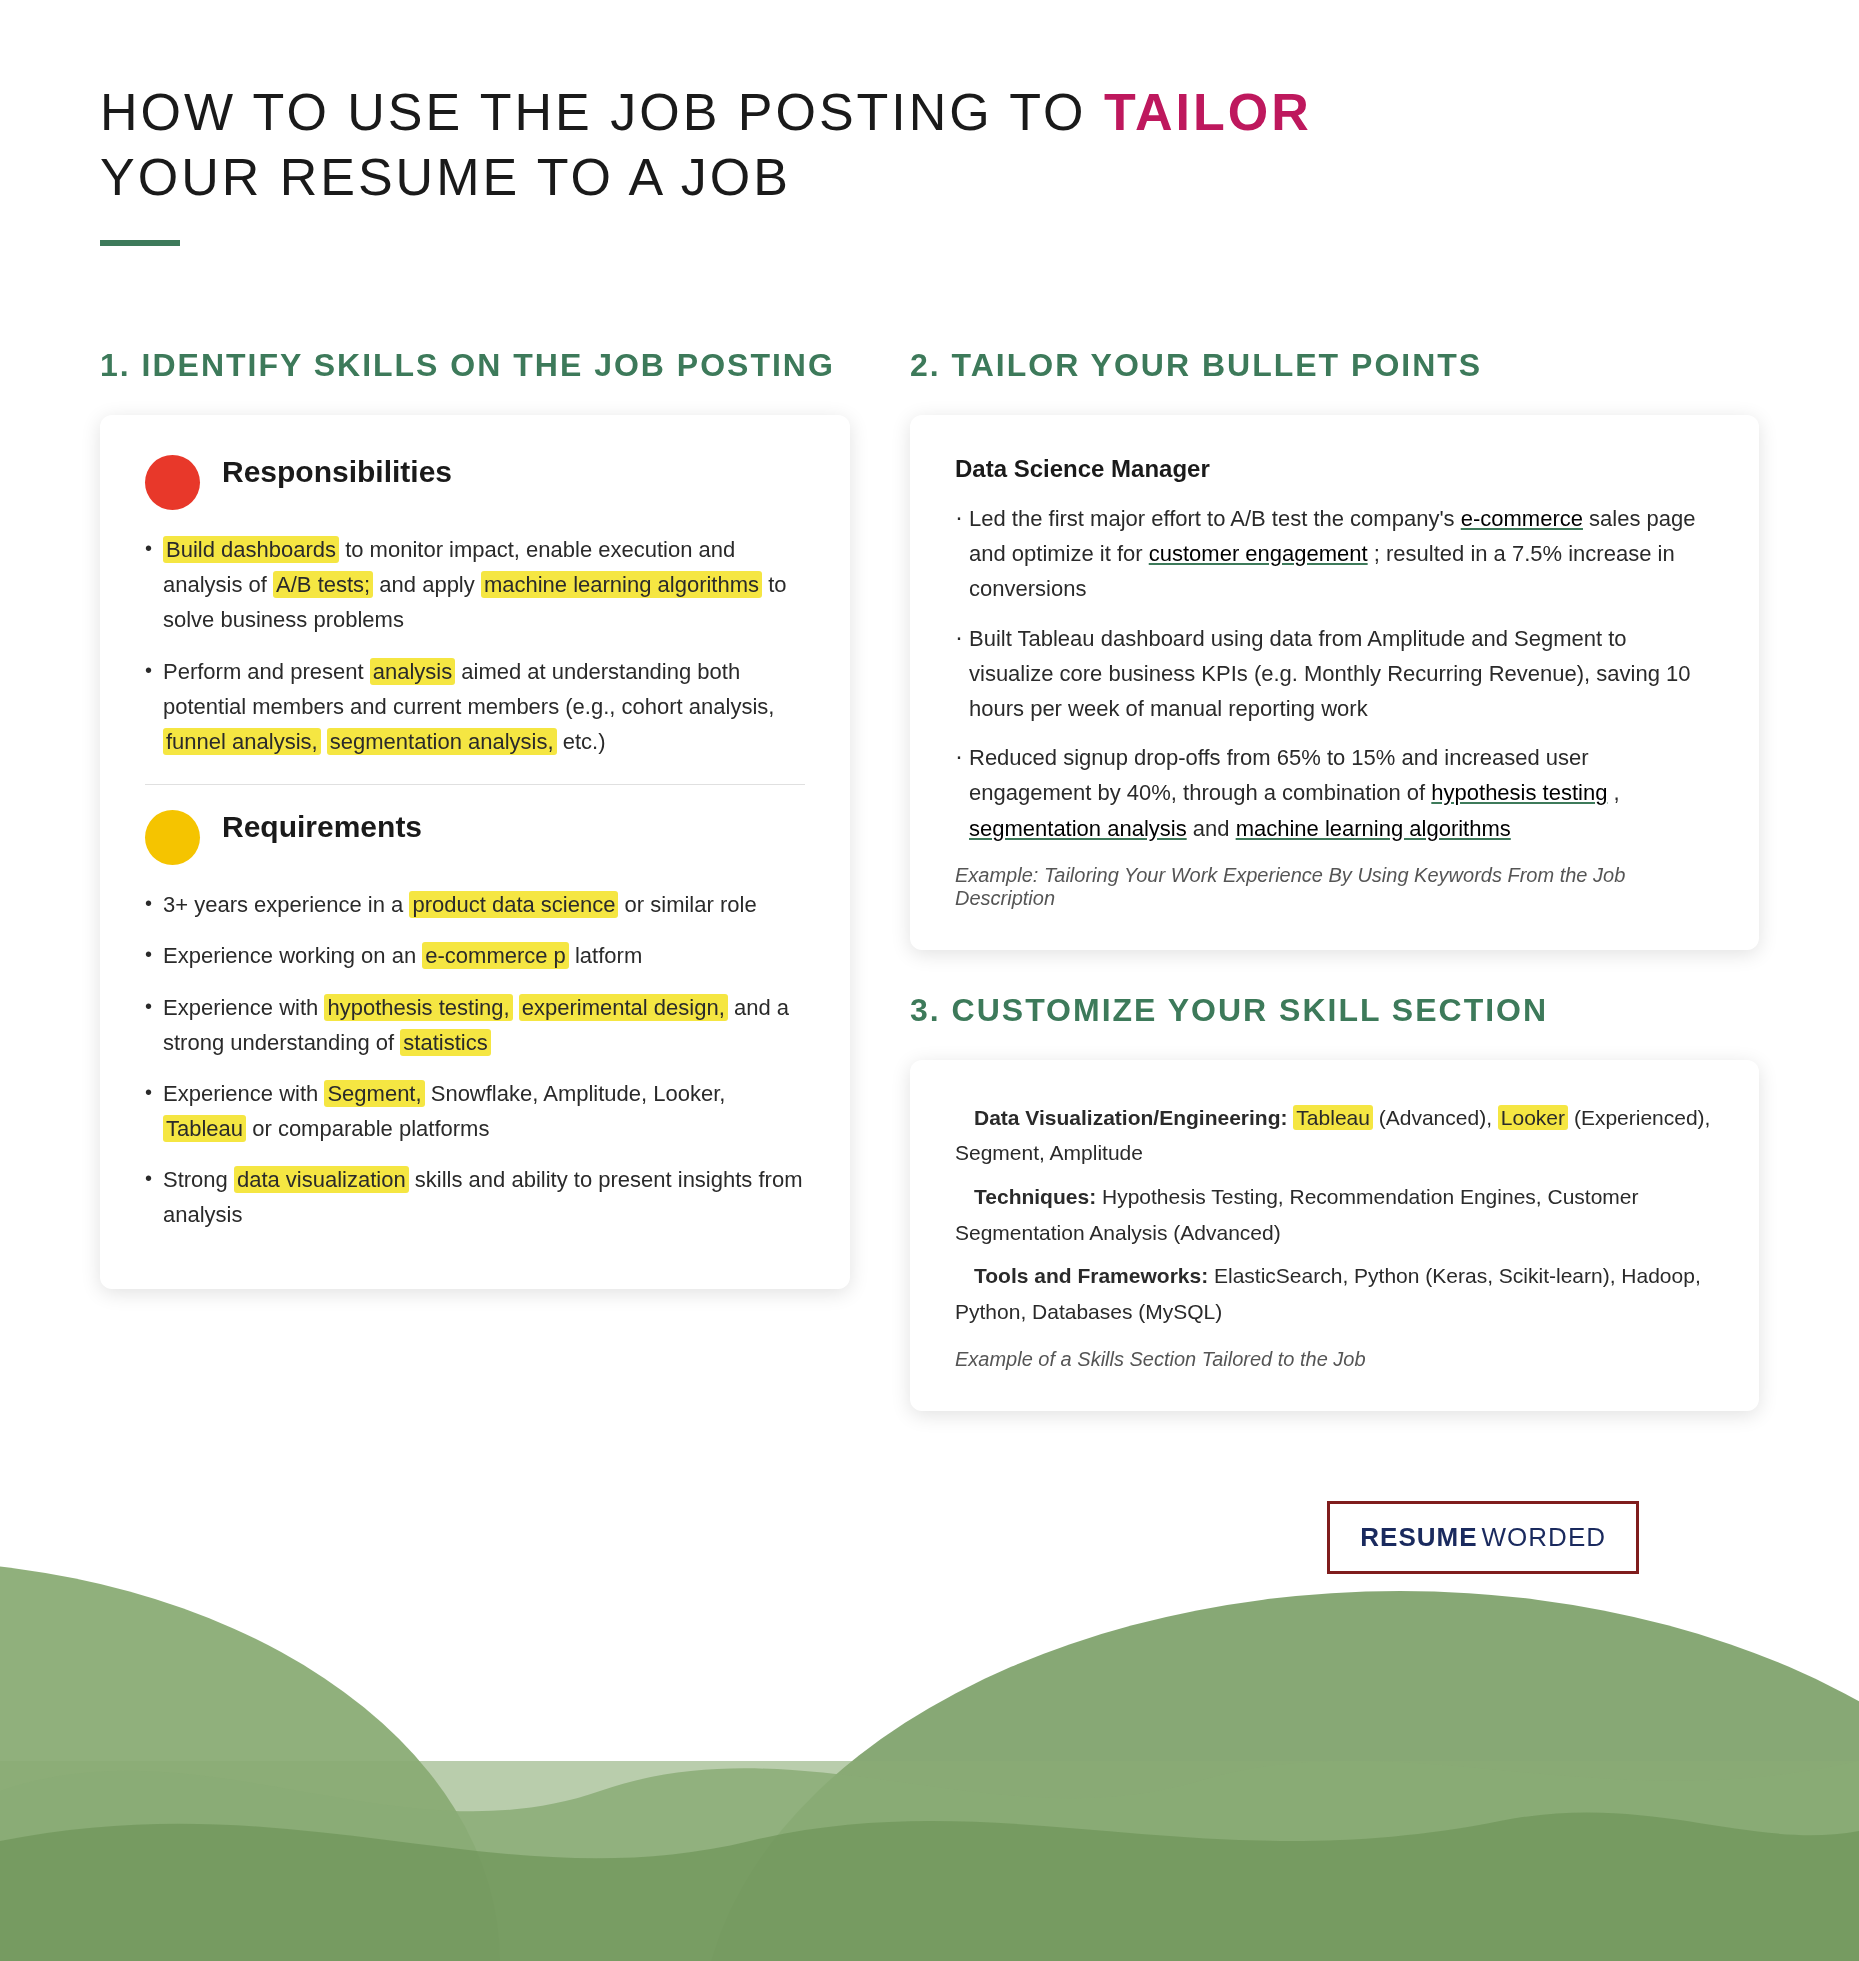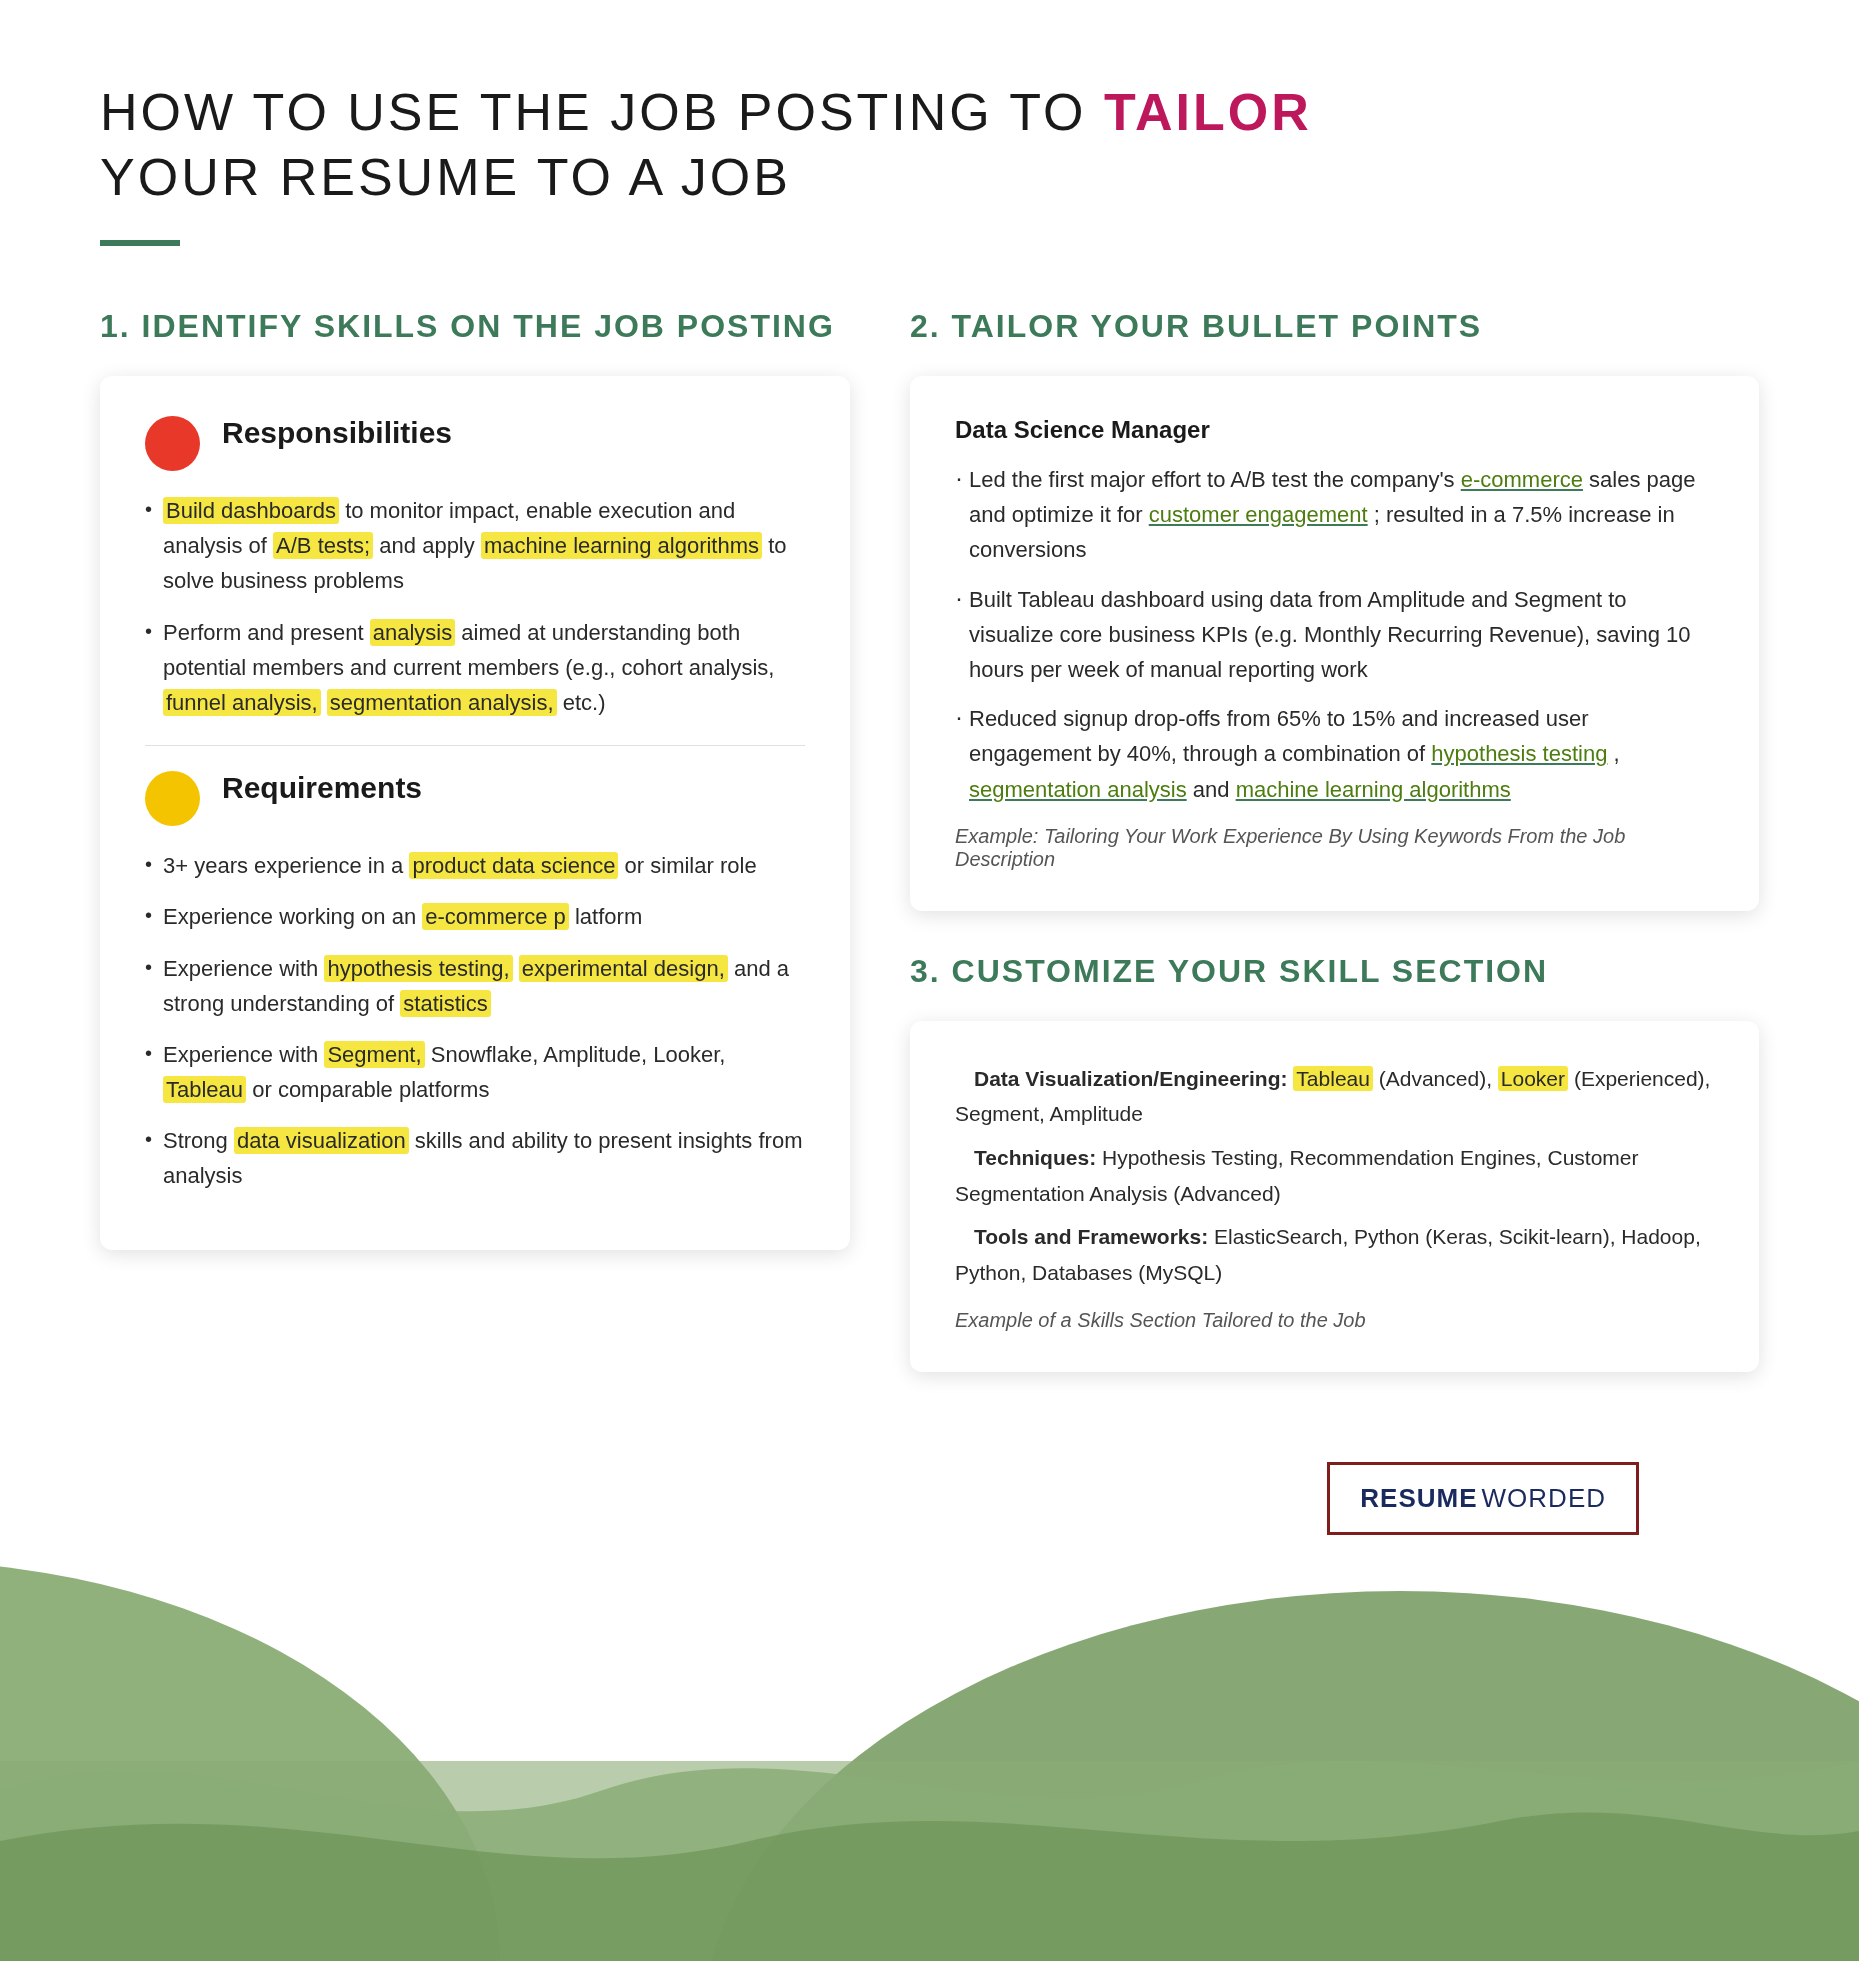--- a/index.html
+++ b/index.html
@@ -79,20 +79,21 @@
     
     .section-title {
       font-family: Arial, Helvetica, sans-serif;
       font-size: 32px;
       font-weight: 800;
       color: #3d7a5a;
       letter-spacing: 2px;
       text-transform: uppercase;
       line-height: 1.25;
       margin-bottom: 30px;
+      margin-top: 39px;
     }
 
     
     .card {
       background: #ffffff;
       border-radius: 12px;
       box-shadow: 0 4px 20px rgba(0,0,0,0.12);
       padding: 40px 45px 40px 45px;
       margin-bottom: 30px;
     }
@@ -161,21 +162,21 @@
     .hl-yellow {
       background: #f5e642;
       border-radius: 3px;
       padding: 1px 3px;
     }
 
     
     .ul-green {
       text-decoration: underline;
       text-decoration-color: #3d7a5a;
-      color: #4d7c0f;
+      color: #000000;
     }
 
     .example-text {
       font-family: Arial, Helvetica, sans-serif;
       font-size: 20px;
       font-style: italic;
       color: #555;
       margin-top: 18px;
     }
 

